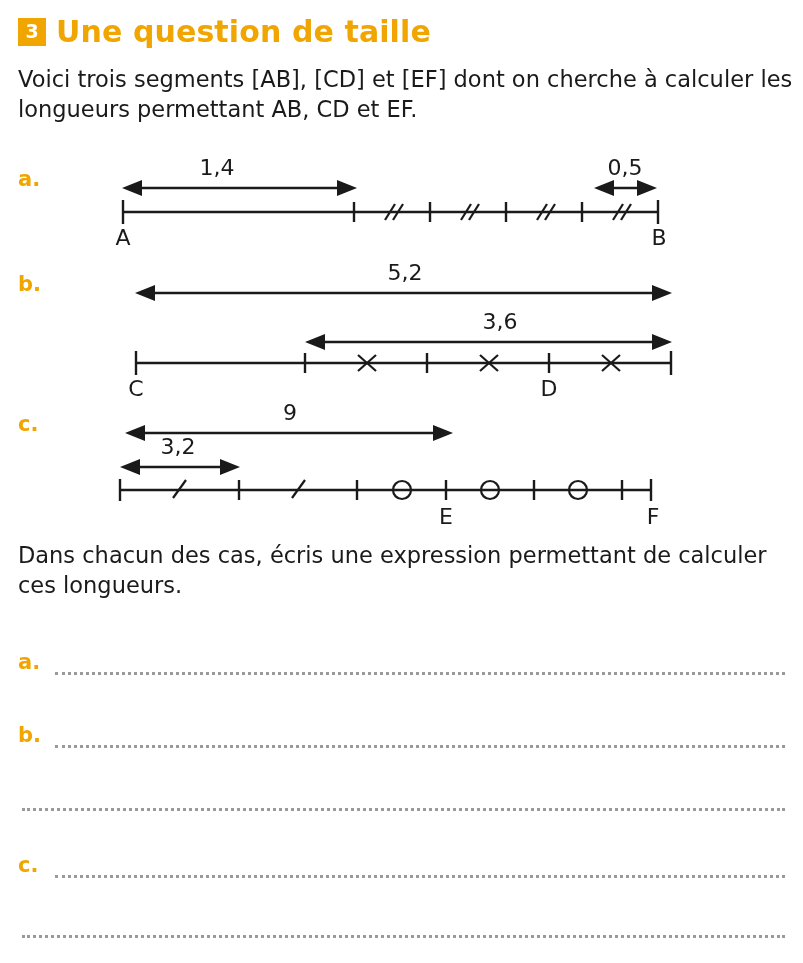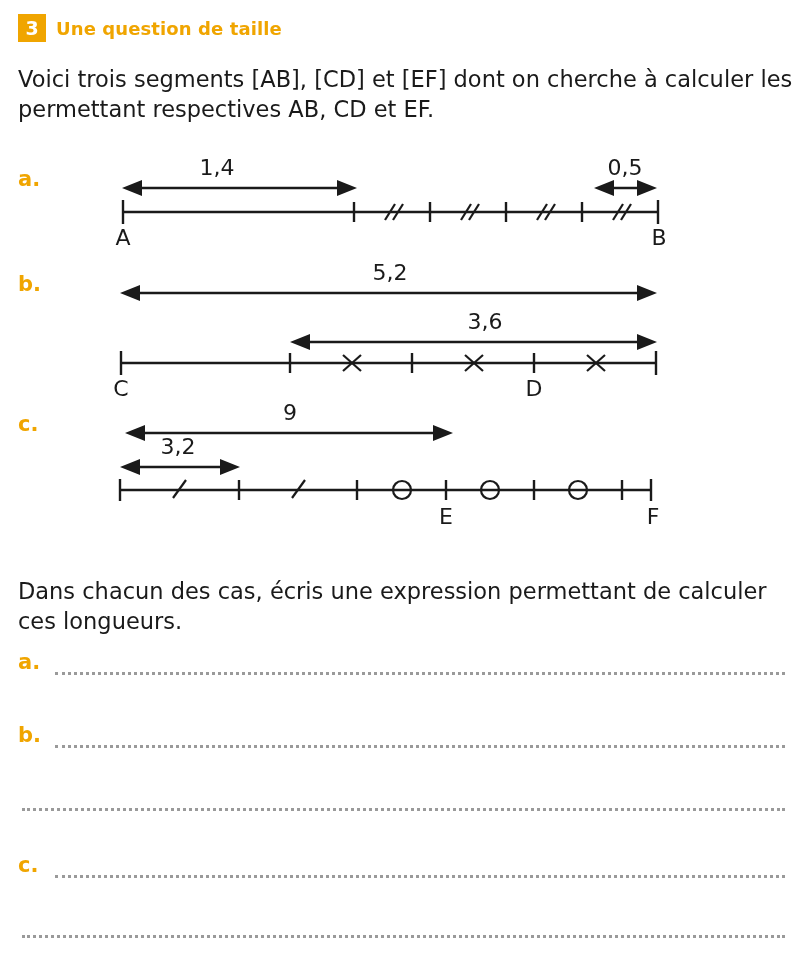--- a/index.html
+++ b/index.html
@@ -21,32 +21,32 @@
   .ex-num{
     width:28px;height:28px;
     background:#f0a500;
     color:#ffffff;
     font-size:19px;font-weight:bold;
     display:flex;align-items:center;justify-content:center;
     line-height:1;
   }
   .ex-title{
     color:#f0a500;
-    font-size:18px;
+    font-size:30px;
     font-weight:bold;
     letter-spacing:.1px;
   }
 
   
   .intro{
     position:absolute;left:18px;top:64px;width:775px;
     font-size:22.5px;line-height:30px;color:#1a1a1a;
   }
   .outro{
-    position:absolute;left:18px;top:576px;width:775px;
+    position:absolute;left:18px;top:540px;width:775px;
     font-size:22.5px;line-height:30px;color:#1a1a1a;
   }
 
   
   .letter{
     position:absolute;
     color:#f0a500;
     font-size:21px;
     font-weight:bold;
   }
@@ -74,21 +74,21 @@
 </head>
 <body>
 
 <div class="page">
 
   <div class="header">
     <div class="ex-num">3</div>
     <div class="ex-title">Une question de taille</div>
   </div>
 
-  <div class="intro">Voici trois segments [AB], [CD] et [EF] dont on cherche à calculer les permettant respectives AB, CD et EF.</div>
+  <div class="intro">Voici trois segments [AB], [CD] et [EF] dont on cherche à calculer les longueurs permettant AB, CD et EF.</div>
 
   <div class="letter" style="left:18px;top:167px;">a.</div>
 
   <div class="fig" style="left:102px;top:150px;">
     <svg width="600" height="100" viewBox="0 0 600 100">
 
       <text class="dim-label" x="115" y="25" text-anchor="middle">1,4</text>
       <line class="arrowline" x1="25" y1="38" x2="250" y2="38"></line>
       <polygon points="20,38 40,30 40,46" fill="#1a1a1a"></polygon>
       <polygon points="255,38 235,30 235,46" fill="#1a1a1a"></polygon>
@@ -117,21 +117,21 @@
           <line x1="519" y1="70" x2="529" y2="54"></line>
       </g>
 
       <text class="pt-label" x="21" y="95" text-anchor="middle">A</text>
       <text class="pt-label" x="557" y="95" text-anchor="middle">B</text>
     </svg>
   </div>
 
   <div class="letter" style="left:18px;top:272px;">b.</div>
 
-  <div class="fig" style="left:100px;top:255px;">
+  <div class="fig" style="left:115px;top:255px;">
     <svg width="600" height="130" viewBox="0 0 600 130">
 
       <text class="dim-label" x="290" y="25" text-anchor="middle">5,2</text>
       <line class="arrowline" x1="25" y1="38" x2="552" y2="38"></line>
       <polygon points="20,38 40,30 40,46" fill="#1a1a1a"></polygon>
       <polygon points="557,38 537,30 537,46" fill="#1a1a1a"></polygon>
 
       <text class="dim-label" x="385" y="74" text-anchor="middle">3,6</text>
       <line class="arrowline" x1="195" y1="87" x2="552" y2="87"></line>
       <polygon points="190,87 210,79 210,95" fill="#1a1a1a"></polygon>

